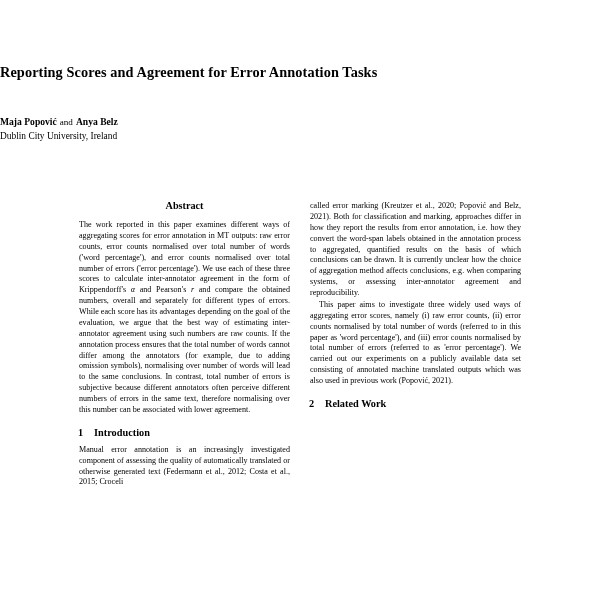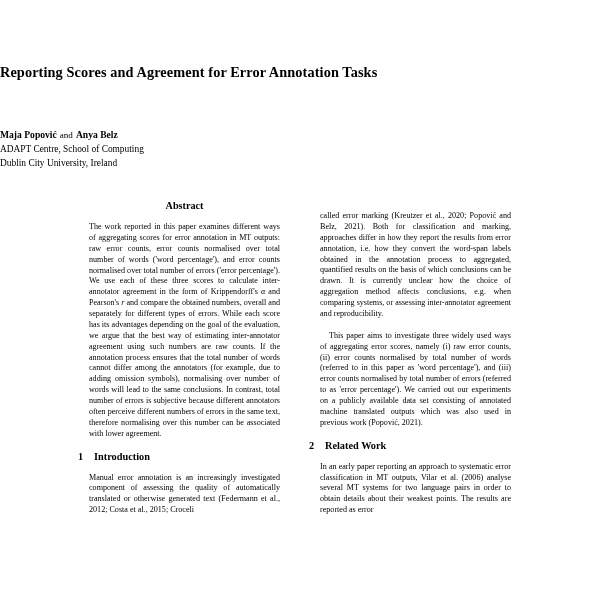--- a/index.html
+++ b/index.html
@@ -28,21 +28,21 @@
     padding-top: 64px;
   }
   .paper-title {
     font-size: 14.3px;
     font-weight: bold;
     letter-spacing: 0.1px;
     line-height: 1.2;
     margin: 0;
   }
   .authors {
-    margin-top: 48px;
+    margin-top: 35px;
     font-size: 9.6px;
     font-weight: bold;
     line-height: 1.35;
   }
   .authors .conj {
     font-weight: normal;
     font-size: 9.1px;
     padding: 0 3px;
   }
   .affil {
@@ -74,21 +74,21 @@
   }
 
   .abstract-head {
     text-align: center;
     font-size: 10.2px;
     font-weight: bold;
     margin: 0 0 9px 0;
   }
 
   p.body-text {
-    margin: 11px;
+    margin: 1px;
     font-size: 8.1px;
     line-height: 1.345;
     text-align: justify;
     text-justify: inter-word;
     hyphens: manual;
   }
   p.body-text + p.body-text {
     margin-top: 0;
   }
   p.indent {
@@ -117,21 +117,20 @@
 
 <div class="page">
 
   <div class="title-block">
     <h1 class="paper-title">Reporting Scores and Agreement for Error Annotation Tasks</h1>
 
     <div class="authors">
       <span>Maja Popović</span><span class="conj">and</span><span>Anya Belz</span>
     </div>
 
-    <div class="affil">ADAPT Centre, School of Computing</div>
     <div class="affil">Dublin City University, Ireland</div>
   </div>
 
   <div class="columns">
 
     <div class="col">
 
       <div class="abstract-head">Abstract</div>
 
       <p class="body-text"><span>The work reported in this paper examines different ways of aggregating scores for error annotation in MT outputs: raw error counts, error counts normalised over total number of words ('word percentage'), and error counts normalised over total number of errors ('error percentage'). We use each of these three scores to calculate inter-annotator agreement in the form of Krippendorff's </span><span class="ital">α</span><span> and Pearson's </span><span class="ital">r</span><span> and compare the obtained numbers, overall and separately for different types of errors. While each score has its advantages depending on the goal of the evaluation, we argue that the best way of estimating inter-annotator agreement using such numbers are raw counts. If the annotation process ensures that the total number of words cannot differ among the annotators (for example, due to adding omission symbols), normalising over number of words will lead to the same conclusions. In contrast, total number of errors is subjective because different annotators often perceive different numbers of errors in the same text, therefore normalising over this number can be associated with lower agreement.</span></p>
@@ -148,18 +147,17 @@
 
       <p class="body-text">called error marking (Kreutzer et al., 2020; Popović and Belz, 2021). Both for classification and marking, approaches differ in how they report the results from error annotation, i.e. how they convert the word-span labels obtained in the annotation process to aggregated, quantified results on the basis of which conclusions can be drawn. It is currently unclear how the choice of aggregation method affects conclusions, e.g. when comparing systems, or assessing inter-annotator agreement and reproducibility.</p>
 
       <p class="body-text indent">This paper aims to investigate three widely used ways of aggregating error scores, namely (i) raw error counts, (ii) error counts normalised by total number of words (referred to in this paper as 'word percentage'), and (iii) error counts normalised by total number of errors (referred to as 'error percentage'). We carried out our experiments on a publicly available data set consisting of annotated machine translated outputs which was also used in previous work (Popović, 2021).</p>
 
       <div class="section-head">
         <span class="num">2</span>
         <span class="sec-title">Related Work</span>
       </div>
 
-      <p class="body-text">In an early paper reporting an approach to systematic error classification in MT outputs, Vilar et al. (2006) analyse several MT systems for two language pairs in order to obtain details about their weakest points. The results are reported as error</p>
     </div>
 
   </div>
 
 </div>
 
 </body></html>

